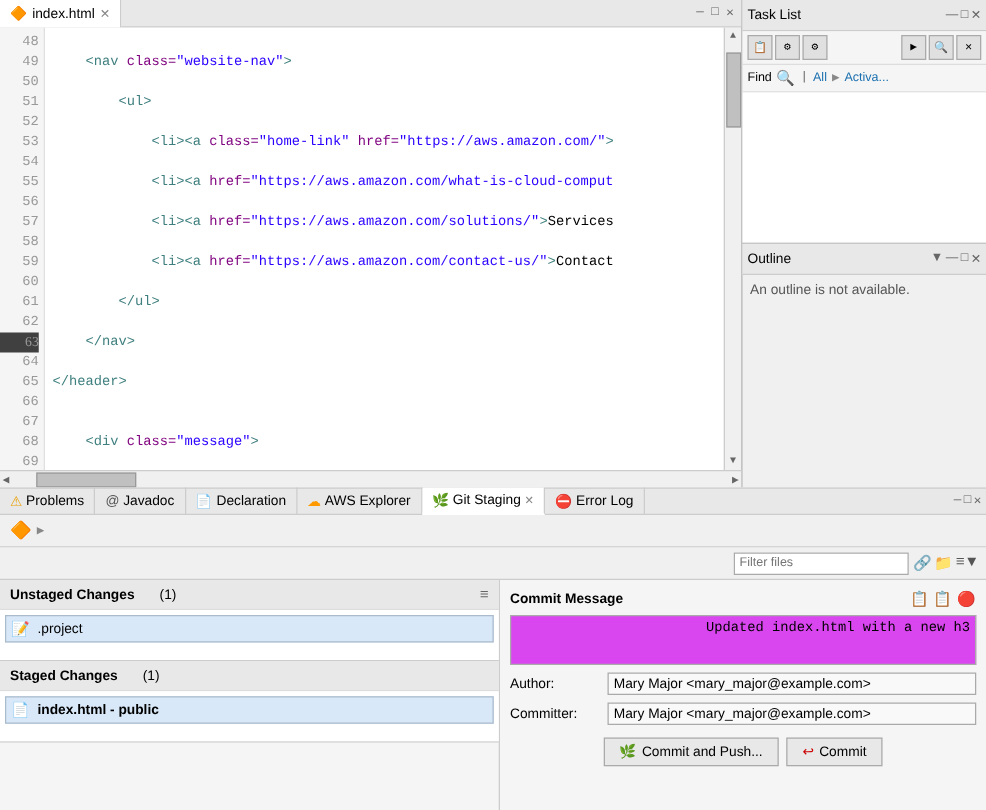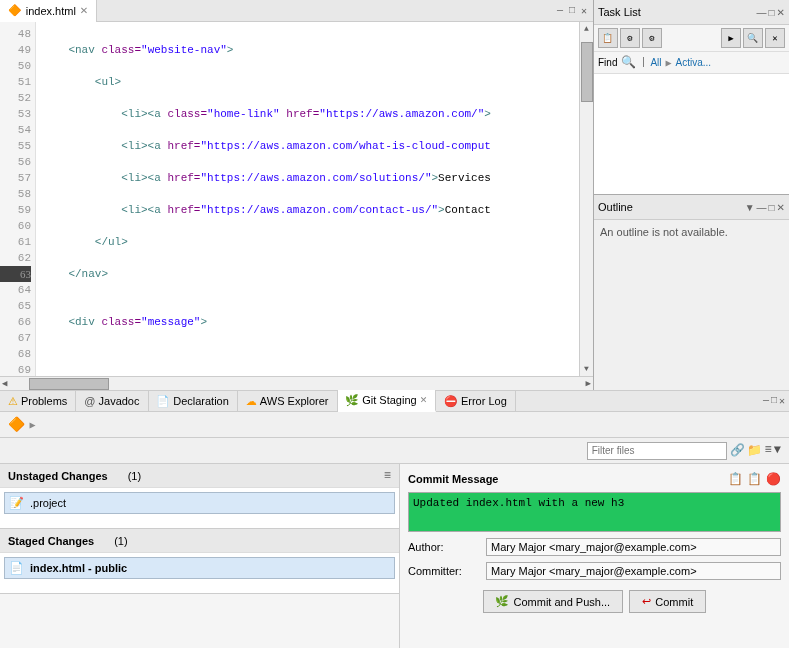--- a/index.html
+++ b/index.html
@@ -72,21 +72,21 @@
     .git-section-header { display: flex; align-items: center; padding: 4px 8px; background: #e8e8e8; border-bottom: 1px solid #ddd; height: 24px; gap: 20px; }
     .git-section-body { min-height: 40px; background: #fff; padding: 4px; }
     .git-file-item { display: flex; align-items: center; padding: 3px 4px; font-size: 11px; font-family: Arial, sans-serif; gap: 6px; background: #d8e8f8; border: 1px solid #aabbcc; }
 
     
     .git-right { flex: 1; display: flex; flex-direction: column; padding: 8px; gap: 6px; }
 
     .commit-msg-label { font-size: 11px; font-family: Arial, sans-serif; font-weight: bold; display: flex; align-items: center; justify-content: space-between; }
     .commit-msg-icons { display: flex; gap: 4px; }
     .commit-msg-icons span { font-size: 12px; color: #555; cursor: pointer; }
-    .commit-msg-input { width: 100%; height: 40px; border: 1px solid #aaa; font-size: 11px; font-family: 'Courier New', monospace; padding: 4px; resize: none; background: #22c55e; }
+    .commit-msg-input { width: 100%; height: 40px; border: 1px solid #aaa; font-size: 11px; font-family: 'Courier New', monospace; padding: 4px; resize: none; background: #d946ef; text-align: right; }
 
     .commit-field { display: flex; align-items: center; gap: 8px; font-size: 11px; font-family: Arial, sans-serif; }
     .commit-field-label { width: 70px; color: #000; }
     .commit-field-value { flex: 1; border: 1px solid #aaa; height: 18px; padding: 0 4px; font-size: 11px; background: #f9f9f9; display: flex; align-items: center; }
 
     .commit-buttons { display: flex; gap: 6px; justify-content: center; margin-top: 4px; }
     .commit-btn { display: flex; align-items: center; gap: 4px; padding: 4px 12px; border: 1px solid #aaa; background: #e8e8e8; font-size: 11px; font-family: Arial, sans-serif; cursor: pointer; }
   </style>
 </head>
 <body>
@@ -137,20 +137,21 @@
         </div>
         <div class="code-content">
 <div class="code-line">    <span class="tag">&lt;nav</span> <span class="attr">class=</span><span class="val">"website-nav"</span><span class="tag">&gt;</span></div>
 <div class="code-line">        <span class="tag">&lt;ul&gt;</span></div>
 <div class="code-line">            <span class="tag">&lt;li&gt;&lt;a</span> <span class="attr">class=</span><span class="val">"home-link"</span> <span class="attr">href=</span><span class="val">"https://aws.amazon.com/"</span><span class="tag">&gt;</span></div>
 <div class="code-line">            <span class="tag">&lt;li&gt;&lt;a</span> <span class="attr">href=</span><span class="val">"https://aws.amazon.com/what-is-cloud-comput</span></div>
 <div class="code-line">            <span class="tag">&lt;li&gt;&lt;a</span> <span class="attr">href=</span><span class="val">"https://aws.amazon.com/solutions/"</span><span class="tag">&gt;</span>Services</div>
 <div class="code-line">            <span class="tag">&lt;li&gt;&lt;a</span> <span class="attr">href=</span><span class="val">"https://aws.amazon.com/contact-us/"</span><span class="tag">&gt;</span>Contact</div>
 <div class="code-line">        <span class="tag">&lt;/ul&gt;</span></div>
 <div class="code-line">    <span class="tag">&lt;/nav&gt;</span></div>
+<div class="code-line"><span class="tag">&lt;/header&gt;</span></div>
 <div class="code-line"></div>
 <div class="code-line">    <span class="tag">&lt;div</span> <span class="attr">class=</span><span class="val">"message"</span><span class="tag">&gt;</span></div>
 
 
 
 
 
 
 
 

